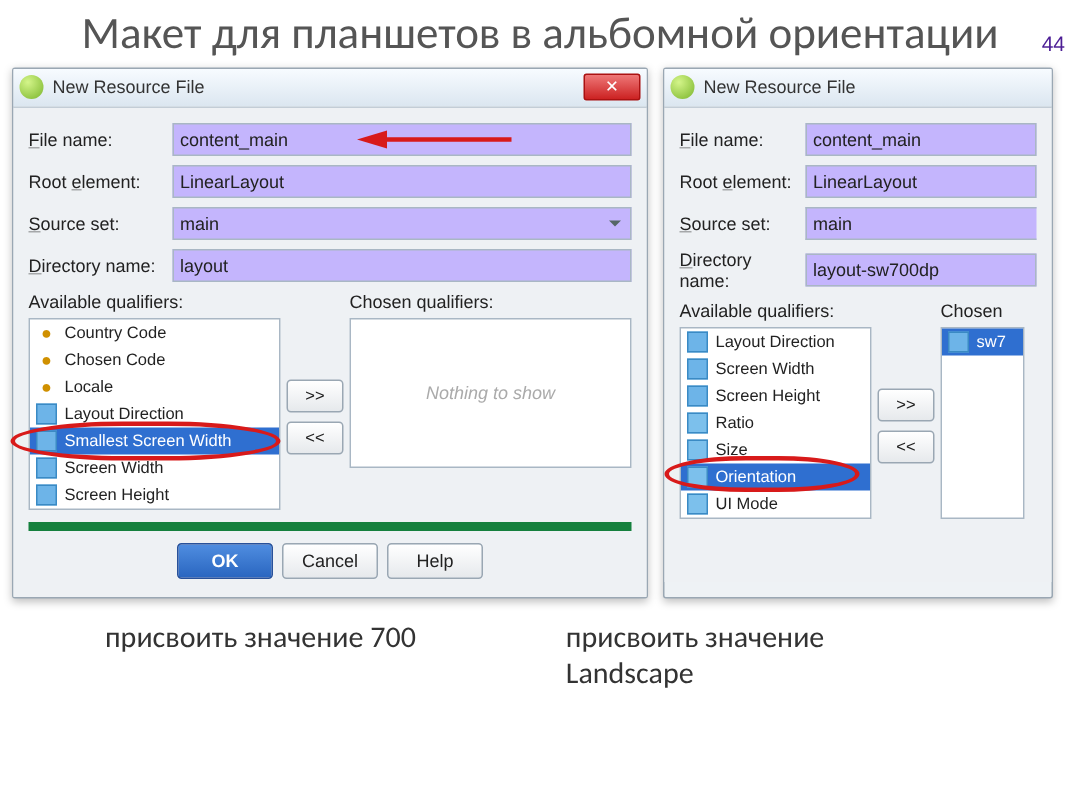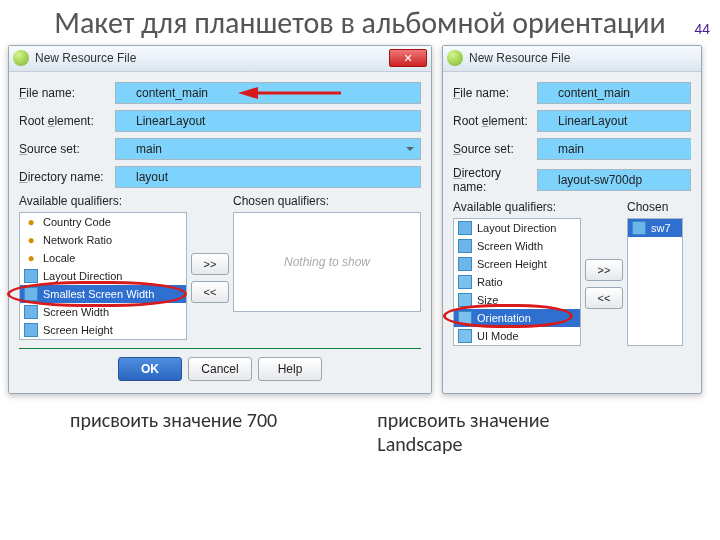--- a/index.html
+++ b/index.html
@@ -79,23 +79,23 @@
     gap: 6px;
   }
   .row label {
     width: 90px;
     text-align: left;
   }
   .row .underline { text-decoration: underline; text-decoration-color: rgba(0,0,0,.3); }
   .input, .combo {
     flex: 1;
     height: 22px;
-    background: #7dd3fc;
+    background: #c4b5fd;
     border: 1px solid #a9b7c4;
-    padding: 2px 20px;
+    padding: 2px 4px;
     display: flex;
     align-items: center;
     position: relative;
   }
   .combo::after {
     content: "";
     position: absolute;
     right: 6px; top: 50%;
     margin-top: -2px;
     border: 4px solid transparent;
@@ -176,21 +176,21 @@
   .chosen-list {
     background: #fff;
     border: 1px solid #a9b7c4;
     height: 128px;
   }
   .btnbar {
     display: flex;
     justify-content: center;
     gap: 6px;
     padding: 8px 0 4px 0;
-    border-top: 1px solid #15803d;
+    border-top: 6px solid #15803d;
     margin-top: 8px;
     text-align: center;
   }
   .btn {
     min-width: 64px;
     height: 24px;
     border: 1px solid #9aa7b3;
     border-radius: 3px;
     background: linear-gradient(#fff,#e6e9ec);
     display: flex; align-items: center; justify-content: center;
@@ -270,21 +270,21 @@
       <div class="qual-section">
         <div class="qual-col" style="flex:0 0 168px; position:relative;">
           <span class="qlabel">A<span class="underline">v</span>ailable qualifiers:</span>
           <div class="qlist">
             <div class="qitem">
                 <span class="qicon globe"></span>
                 <span>Country Code</span>
               </div>
             <div class="qitem">
                 <span class="qicon globe"></span>
-                <span>Network Ratio</span>
+                <span>Chosen Code</span>
               </div>
             <div class="qitem">
                 <span class="qicon globe"></span>
                 <span>Locale</span>
               </div>
             <div class="qitem">
                 <span class="qicon blue"></span>
                 <span>Layout Direction</span>
               </div>
             <div class="qitem sel">

